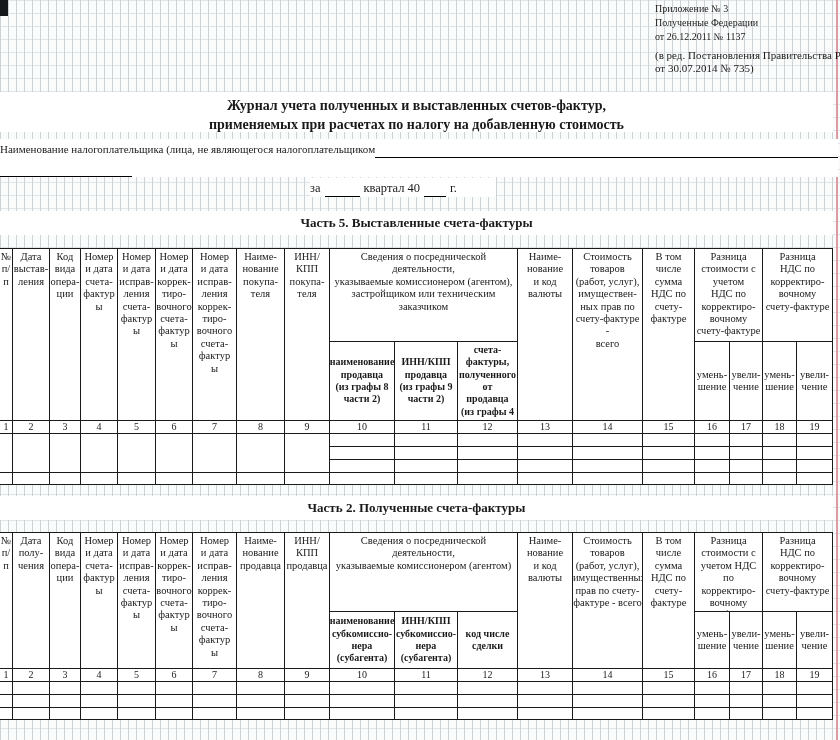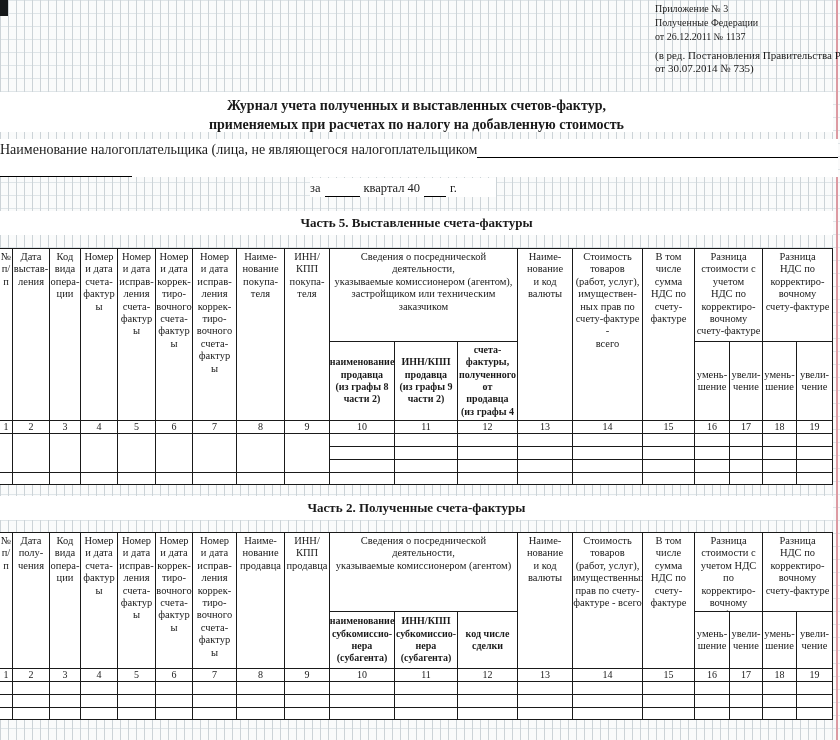--- a/index.html
+++ b/index.html
@@ -20,21 +20,21 @@
 
   .annotation{ left:655px; top:2px; width:184px; }
   .ann-main div{ font-size:10px; line-height:14.2px; white-space:nowrap; }
   .ann-sub { margin-top:4px; }
   .ann-sub div{ font-size:11px; line-height:13.5px; white-space:nowrap; }
 
   .title-band{ left:0; top:92px; width:833px; height:40px; background:#fff;
     text-align:center; font-weight:bold; font-size:14px; padding-top:4px; }
   .title-band div{ line-height:19px; }
 
-  .form-band{ left:0; top:139px; width:838px; height:38px; background:#fff; font-size:14px; }
+  .form-band{ left:0; top:139px; width:838px; height:38px; background:#fff; font-size:11px; }
   .form-line{ display:flex; align-items:flex-end; height:19px; }
   .form-line span{ white-space:nowrap; line-height:17px; }
   .blank{ border-bottom:1px solid #000; height:15px; display:inline-block; }
   .grow{ flex:1 1 auto; }
   .w132{ width:132px; }
   .w35{ width:35px; margin:0 4px; }
   .w22{ width:22px; margin:0 4px; }
 
   .period-line{ left:310px; top:178px; width:186px; height:19px; background:#fff;
     display:flex; align-items:flex-end; font-size:12.5px; }

